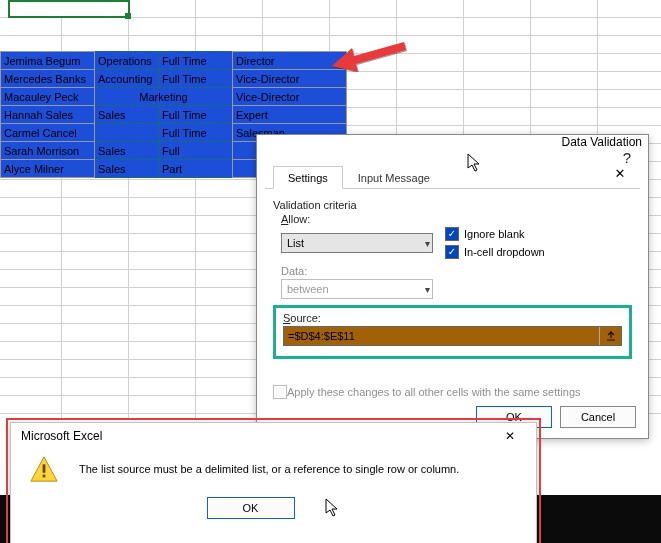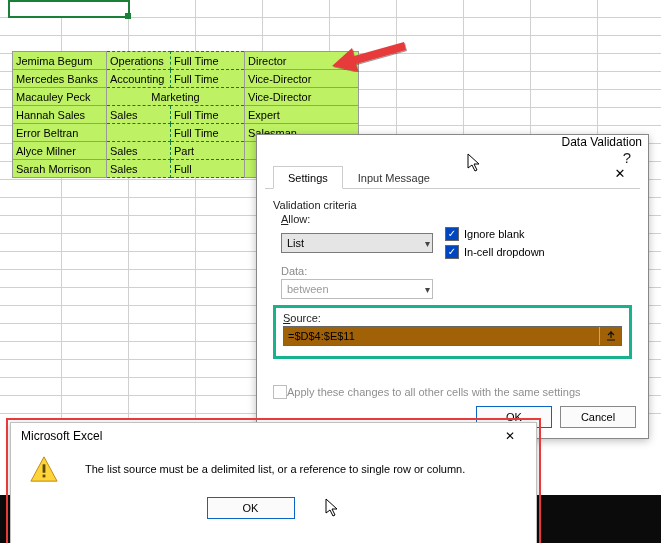--- a/index.html
+++ b/index.html
@@ -27,23 +27,23 @@
     background-position: -5px 0;
   }
   .darkband {
     position: absolute;
     left: 0; top: 495px; width: 661px; height: 48px;
     background: #0b0b0b;
   }
   table.data {
     position: absolute;
     top: 51px;
-    left: 12px;
+    left: 0;
     border-collapse: collapse;
-    background: #bef264;
+    background: #1d4ed8;
   }
   table.data td {
     border: 1px solid #999;
     height: 18px;
     font-size: 11px;
     padding: 0 3px;
     vertical-align: middle;
     white-space: nowrap;
     overflow: hidden;
   }
@@ -174,21 +174,21 @@
     box-shadow: 0 2px 6px rgba(0,0,0,.25);
     outline: 2px solid #e73b3b;
     outline-offset: 2px;
   }
   .msgtitle {
     height: 26px; display:flex; align-items:center; padding:0 6px 0 10px;
     font-size: 12px;
   }
   .msgtitle .sp { flex:1; }
   .msgtitle .cx { width:40px; height:26px; display:flex; align-items:center; justify-content:center; font-size:12px;}
-  .msgbody { display:flex; align-items:center; gap:26px; padding: 6px 18px; }
+  .msgbody { display:flex; align-items:center; gap:20px; padding: 6px 18px; }
   .warnicon {
     width: 30px; height: 28px;
   }
   .msgtext { font-size: 11px; }
   .msgbtnrow { display:flex; justify-content:center; padding-top:8px; gap:30px; align-items:center;}
   .cursor1 { position:absolute; left:467px; top:153px; pointer-events:none; }
   .cursor2 { display:inline-block; }
 </style>
 </head>
 <body>
@@ -224,35 +224,35 @@
       <td class="dash center" colspan="2">Marketing</td>
       <td>Vice-Director</td>
     </tr>
     <tr>
       <td>Hannah Sales</td>
       <td class="dash">Sales</td>
       <td class="dash">Full Time</td>
       <td>Expert</td>
     </tr>
     <tr>
-      <td>Error Beltran</td>
+      <td>Carmel Cancel</td>
       <td class="dash"></td>
       <td class="dash">Full Time</td>
       <td>Salesman</td>
     </tr>
     <tr>
+      <td>Sarah Morrison</td>
+      <td class="dash">Sales</td>
+      <td class="dash">Full</td>
+      <td></td>
+    </tr>
+    <tr>
       <td>Alyce Milner</td>
       <td class="dash">Sales</td>
       <td class="dash">Part</td>
-      <td></td>
-    </tr>
-    <tr>
-      <td>Sarah Morrison</td>
-      <td class="dash">Sales</td>
-      <td class="dash">Full</td>
       <td></td>
     </tr>
   </tbody>
     </table>
 
   <svg class="redarrow" viewBox="0 0 78 30">
     <defs>
       <filter id="s">
           <feDropShadow dx="1" dy="1" stdDeviation="0.5" flood-opacity="0.4"></feDropShadow>
         </filter>

